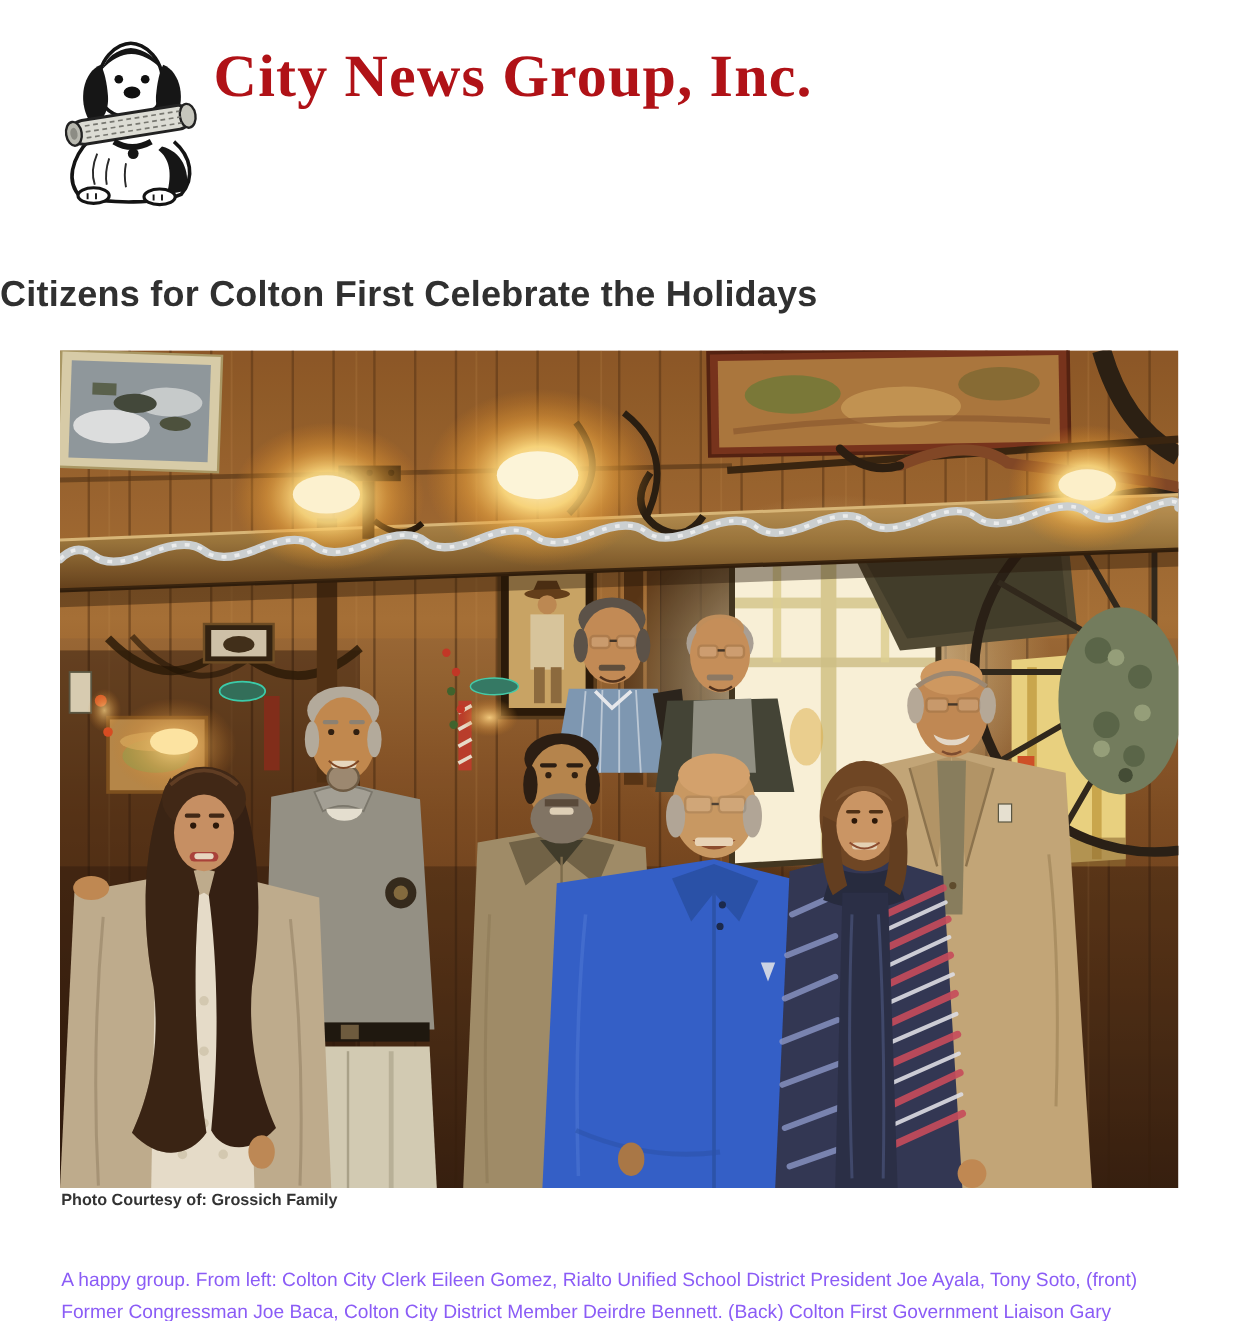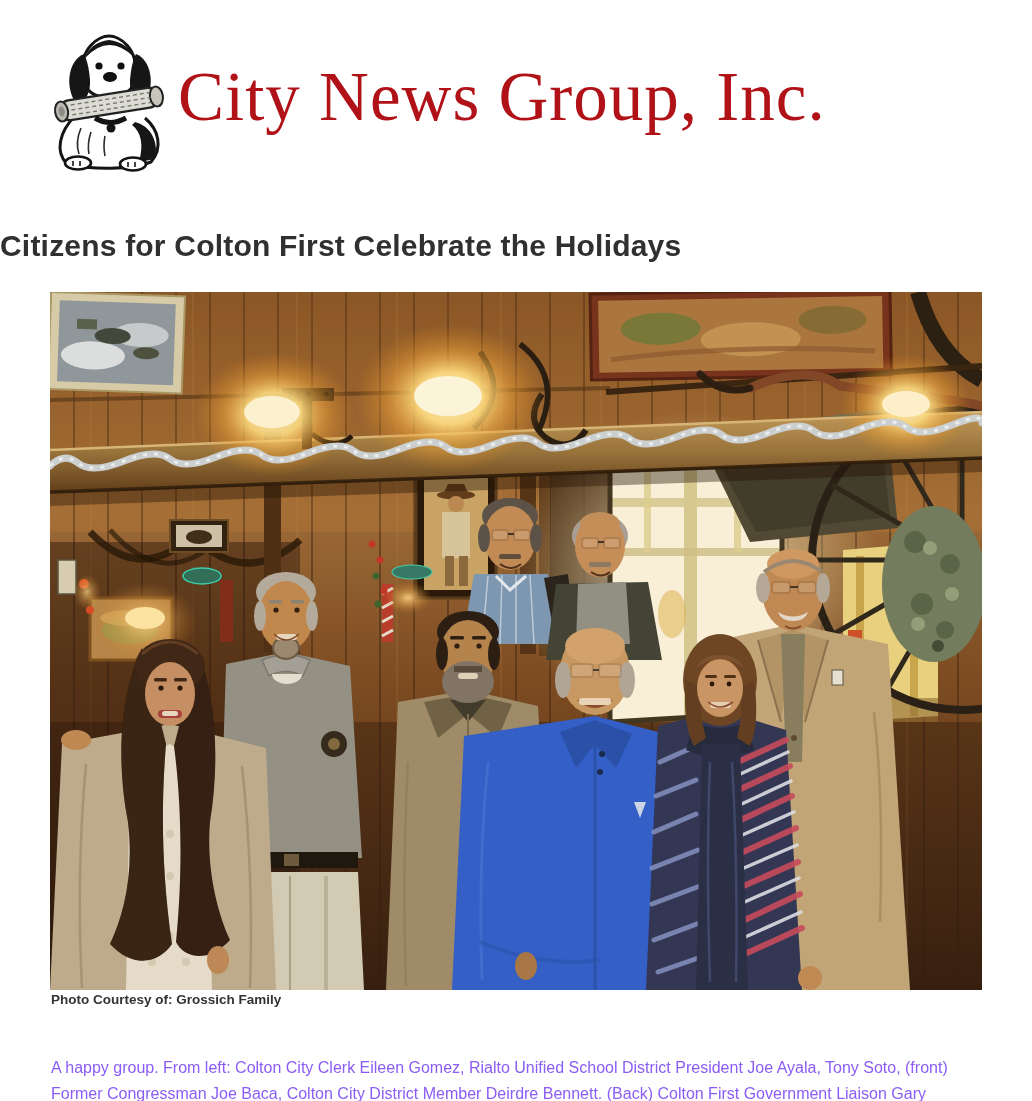--- a/index.html
+++ b/index.html
@@ -1,22 +1,22 @@
 <!DOCTYPE html>
 <html><head>
 <meta charset="utf-8">
 <style>
   html,body{margin:0;padding:0;background:#ffffff;}
   .page{position:relative;width:1032px;height:1101px;background:#ffffff;overflow:hidden;
         font-family:"Liberation Sans", sans-serif;}
   .logo-link{position:absolute;left:47px;top:20px;width:930px;height:158px;display:block;
              text-decoration:none;cursor:pointer;}
   .dog-logo{position:absolute;left:0;top:4px;width:125px;height:150px;}
-  .logo-text{position:absolute;left:131px;top:36px;font-family:"Liberation Serif", serif;
-             font-weight:normal;font-size:69px;line-height:1.2;letter-spacing:1px;color:#b01217;
+  .logo-text{position:absolute;left:131px;top:13px;font-family:"Liberation Serif", serif;
+             font-weight:bold;font-size:50px;line-height:1.2;letter-spacing:1px;color:#b01217;
              white-space:nowrap;}
   .headline{position:absolute;left:0;top:209px;width:1032px;
             font-size:30px;font-weight:bold;color:#303030;letter-spacing:0.2px;}
   .photo-wrap{position:absolute;left:50px;top:292px;width:932px;height:698px;margin:0;}
   .photo-wrap svg{display:block;}
   .credit{position:absolute;left:51px;top:992px;font-size:13.5px;font-weight:bold;color:#333333;}
   .caption{position:absolute;left:51px;top:1011px;width:960px;font-size:16px;line-height:26px;
            color:#8b5cf6;margin-top:44px;}
   .caption div{white-space:nowrap;}
 </style>

